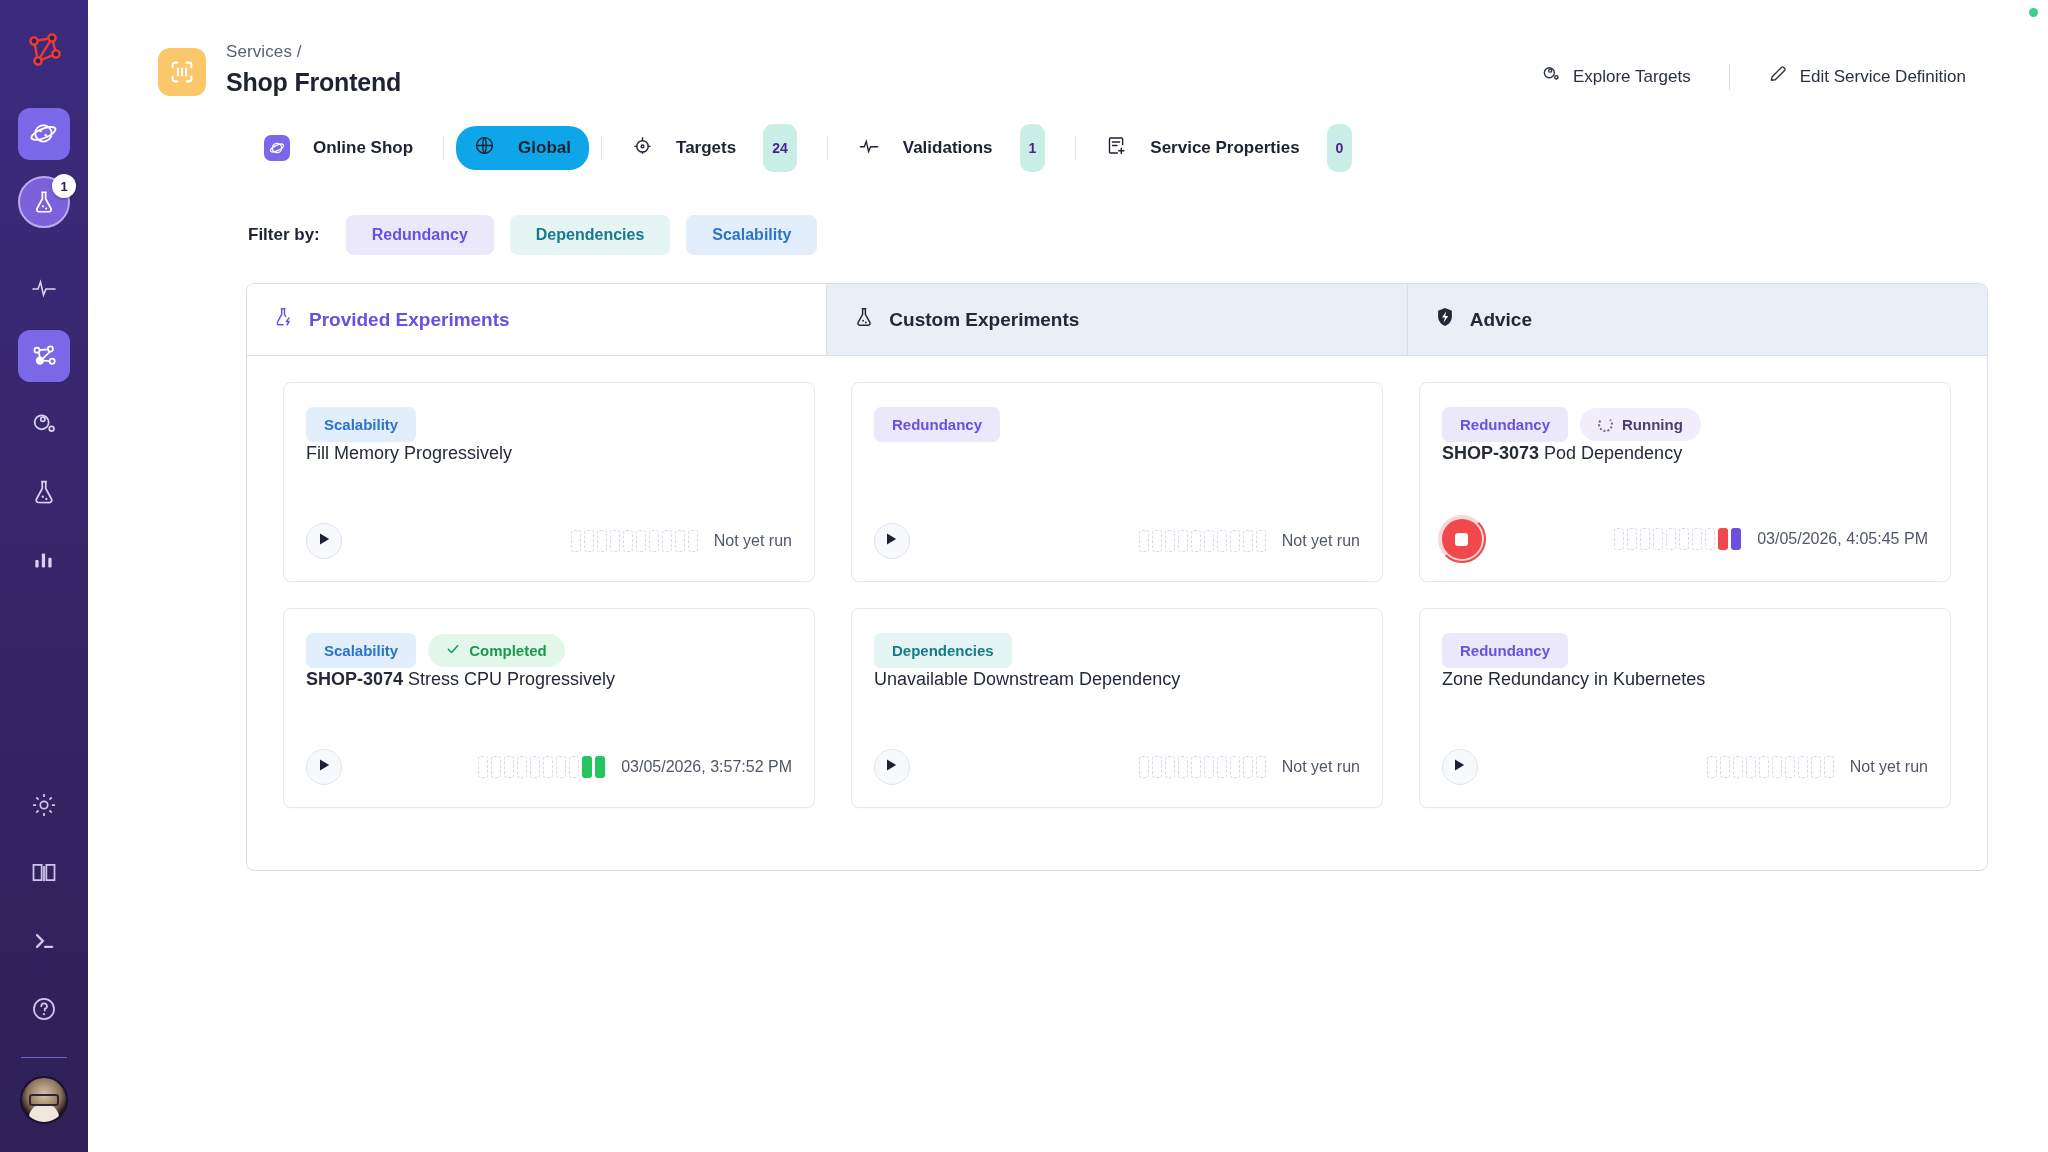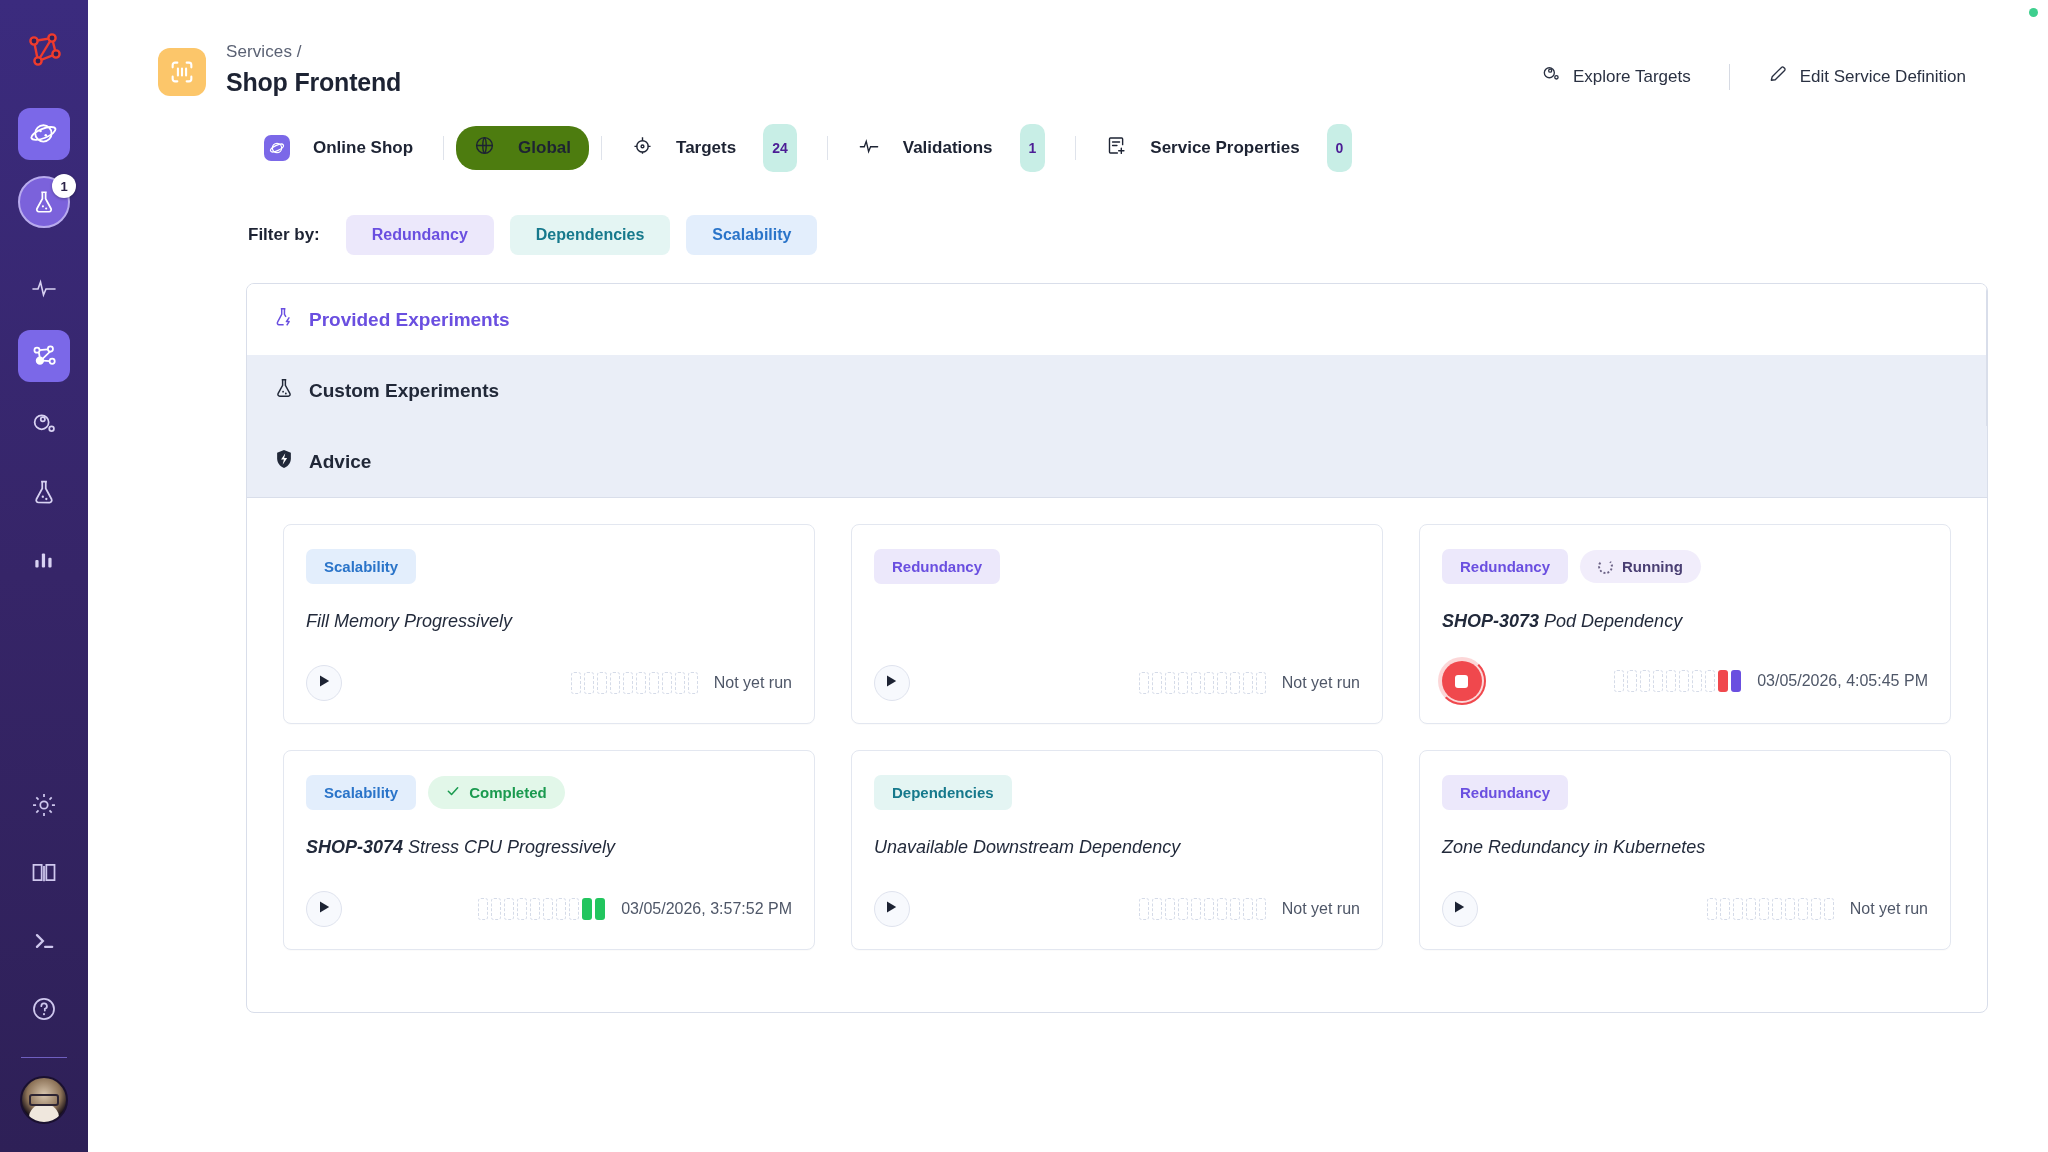--- a/index.html
+++ b/index.html
@@ -75,21 +75,21 @@
   }
   .head-sep { width: 1px; height: 26px; background: #d6dae3; }
 
   
   .subnav { display: flex; align-items: center; padding: 18px 0 0 158px; gap: 0; }
   .subnav-item {
     display: flex; align-items: center; gap: 23px;
     font-size: 17px; font-weight: 600; color: #1d2333;
     padding: 9px 18px; border-radius: 20px; cursor: pointer; white-space: nowrap;
   }
-  .subnav-item.active { background: #4d7c0f; text-align: center; }
+  .subnav-item.active { background: #0ea5e9; text-align: center; }
   .subnav-sep { width: 1px; height: 24px; background: #dfe3eb; margin: 0 12px; }
   .mini-sq {
     width: 26px; height: 26px; border-radius: 7px; background: #7b68e8;
     display:flex; align-items:center; justify-content:center; flex:0 0 26px;
   }
   .count-pill {
     background: #c8eee6; color: #4c1d95; font-size: 14px; font-weight: 600;
     border-radius: 10px; padding: 16px 9px; margin-left: 4px;
   }
 
@@ -103,21 +103,21 @@
   .chip-redundancy { background:#ece8fb; color:#6a4fe0; }
   .chip-dependencies { background:#e4f5f3; color:#16798c; }
   .chip-scalability { background:#e3eefc; color:#2a74c9; }
 
   
   .panel {
     margin: 28px 60px 0 158px;
     border: 1px solid #d9deea; border-radius: 8px;
     background: #fff; overflow: hidden;
   }
-  .tabstrip { display: flex; border-bottom: 1px solid #d9deea; flex-direction: column; }
+  .tabstrip { display: flex; border-bottom: 1px solid #d9deea; }
   .tab {
     flex: 1; display: flex; align-items: center; gap: 14px;
     padding: 22px 26px; font-size: 19px; font-weight: 700;
     background: #eaeef7; color: #212838; cursor: pointer;
     border-right: 1px solid #d9deea;
   }
   .tab:last-child { border-right: none; }
   .tab.active { background: #ffffff; color: #6a4fe0; }
 
   .cards { padding: 26px 18px 36px 18px; display: flex; flex-wrap: wrap; }
@@ -141,21 +141,21 @@
     font-size: 15px; font-weight: 700; border-radius: 18px; padding: 8px 18px;
   }
   .status-completed { background:#e2f7e9; color:#1a9a4f; }
   .status-running { background:#f1edfb; color:#4a3f73; }
   .spinner {
     width: 15px; height: 15px; border-radius: 50%;
     border: 2px dotted #6a6184; border-top-color: transparent;
     display:inline-block;
   }
   .card-title {
-    font-size: 18px; color: #222a3b; margin-top: 26px; line-height: 1.3; font-style: italic;
+    font-size: 18px; color: #222a3b; line-height: 1.3;
   }
   .card-title b { font-weight: 700; }
 
   .card-foot { margin-top: auto; display: flex; align-items: center; }
   .run-btn {
     width: 36px; height: 36px; border-radius: 50%;
     border: 1px solid #dfe3ee; background: #f7f9fd;
     display: flex; align-items: center; justify-content: center; cursor: pointer;
     flex: 0 0 36px;
   }

